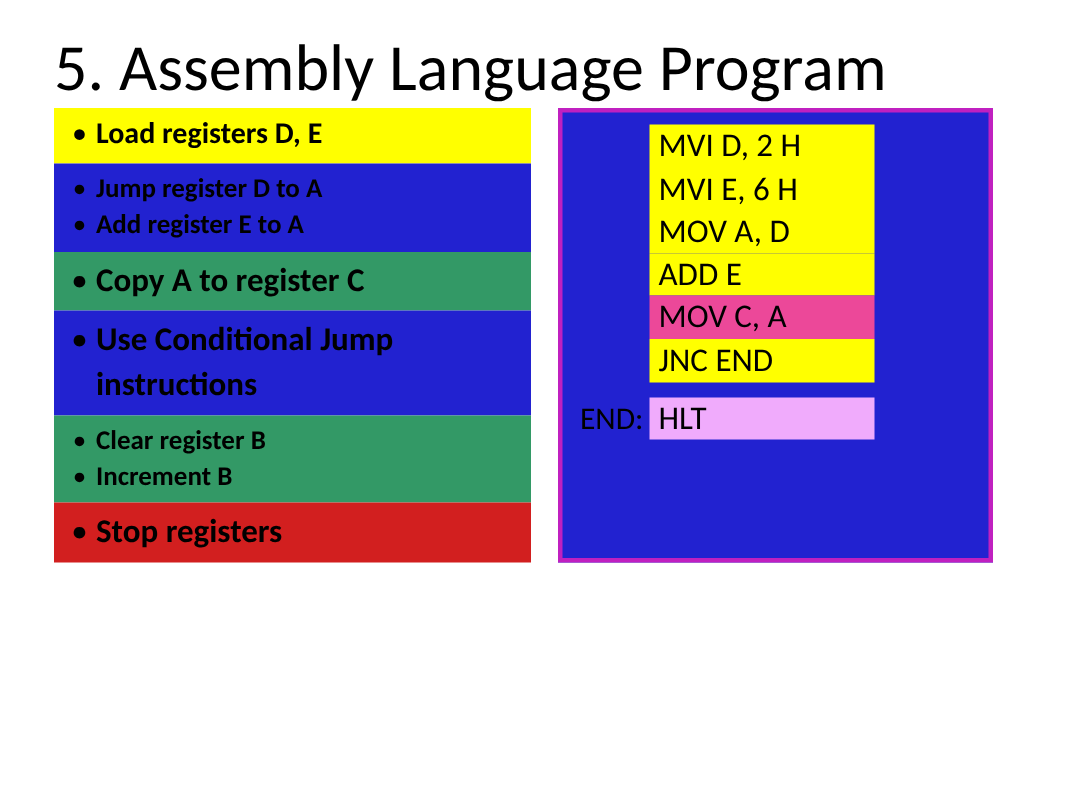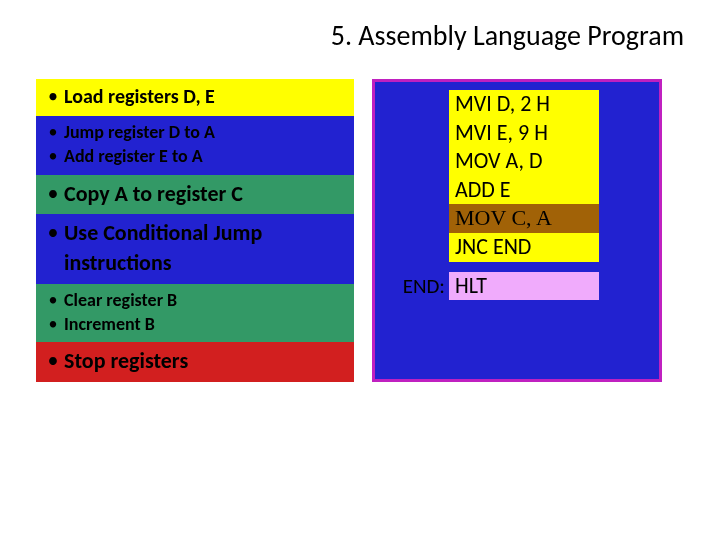--- a/index.html
+++ b/index.html
@@ -11,23 +11,22 @@
     color: #000;
     overflow: hidden;
   }
   .slide {
     width: 720px;
     height: 540px;
     position: relative;
     padding: 18px 36px 0 36px;
   }
   .title {
-    font-size: 28px;
-    text-align: right;
-    margin-bottom: 26px;
+    font-size: 44px;
+    text-align: left;
     font-weight: 400;
   }
   .columns {
     display: flex;
     gap: 18px;
   }
   .left-col {
     flex: 0 0 318px;
     display: flex;
     flex-direction: column;
@@ -62,28 +61,27 @@
     align-items: baseline;
     font-size: 22px;
     line-height: 1.3;
   }
   .code-label {
     width: 50px;
     text-align: right;
     padding-right: 4px;
     color: #000;
     font-size: 21px;
-    margin-left: 16px;
   }
   .code-text {
     padding: 0 6px;
     min-width: 150px;
   }
   .cg-yel { background: #ffff00; }
-  .cg-grn { background: #a16207; font-family: Liberation Serif, serif; }
+  .cg-grn { background: #ec4899; }
   .cg-red { background: #f0abfc; }
 </style>
 </head>
 <body>
 
 <div class="slide">
   <h1 class="title">5. Assembly Language Program</h1>
 
   <div class="columns">
 
@@ -147,21 +145,21 @@
 
     <div class="right-col">
 
       <div class="code-group">
         <div class="code-line">
           <span class="code-label"></span>
           <span class="code-text cg-yel">MVI D, 2 H</span>
         </div>
         <div class="code-line">
           <span class="code-label"></span>
-          <span class="code-text cg-yel">MVI E, 9 H</span>
+          <span class="code-text cg-yel">MVI E, 6 H</span>
         </div>
         <div class="code-line">
           <span class="code-label"></span>
           <span class="code-text cg-yel">MOV A, D</span>
         </div>
         <div class="code-line">
           <span class="code-label"></span>
           <span class="code-text cg-yel">ADD E</span>
         </div>
         <div class="code-line">

